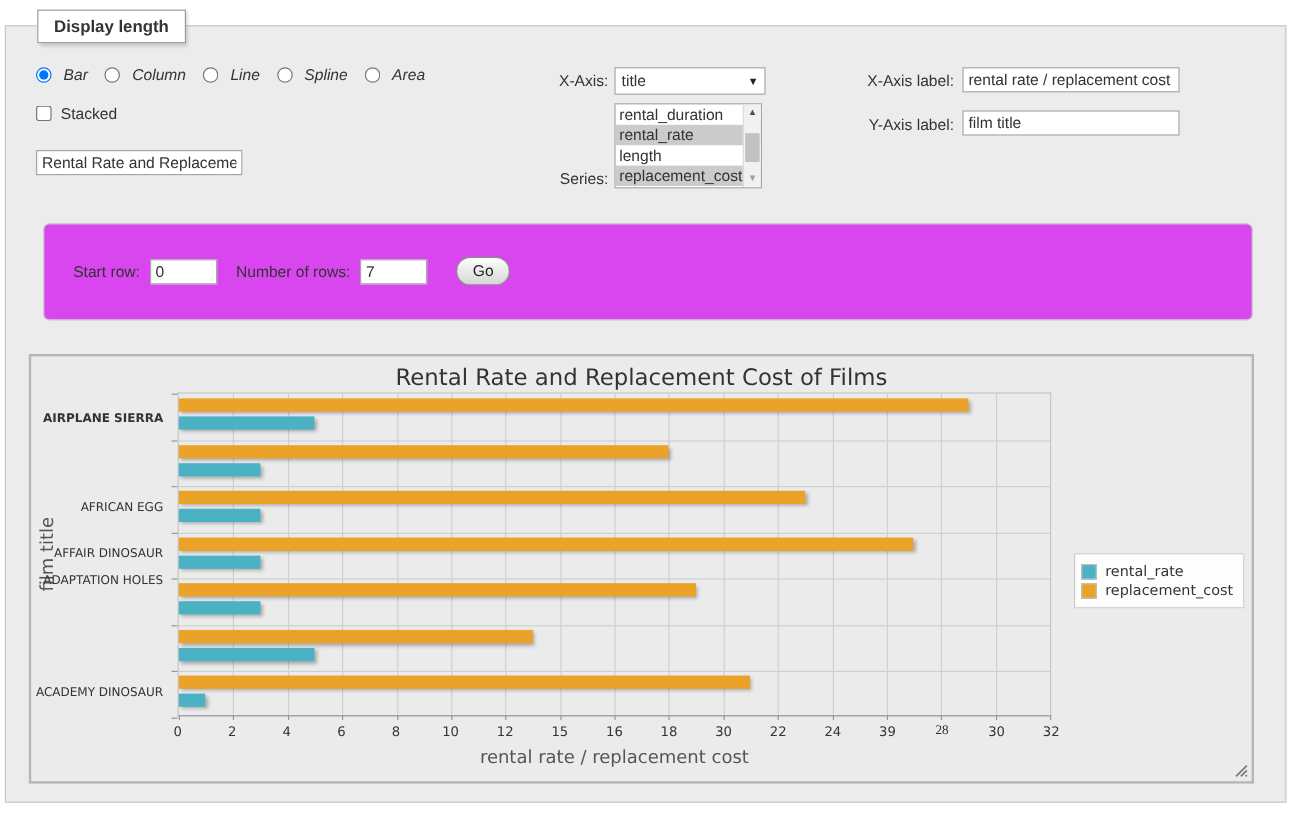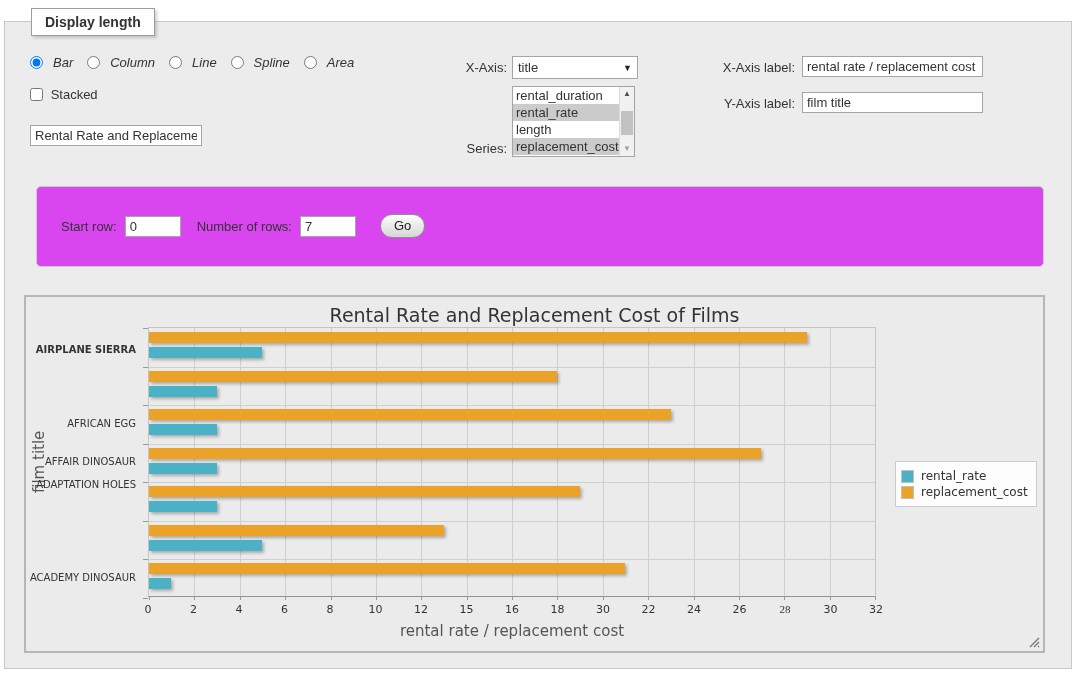--- a/index.html
+++ b/index.html
@@ -203,21 +203,21 @@
           <span style="left: 18.75%;">6</span>
           <span style="left: 25%;">8</span>
           <span style="left: 31.25%;">10</span>
           <span style="left: 37.5%;">12</span>
           <span style="left: 43.75%;">15</span>
           <span style="left: 50%;">16</span>
           <span style="left: 56.25%;">18</span>
           <span style="left: 62.5%;">30</span>
           <span style="left: 68.75%;">22</span>
           <span style="left: 75%;">24</span>
-          <span style="left: 81.25%;">26</span>
+          <span style="left: 81.25%;">39</span>
           <span style="left: 87.5%; font-family: Liberation Serif, serif;">28</span>
           <span style="left: 93.75%;">30</span>
           <span style="left: 100%;">32</span>
         </div>
       <div class="xtitle">rental rate / replacement cost</div>
       <div class="chart-legend">
           <div class="lrow">
             <div class="swatch" style="background: rgb(75, 178, 197);"></div>
             <div class="lname">rental_rate</div>
           </div>

